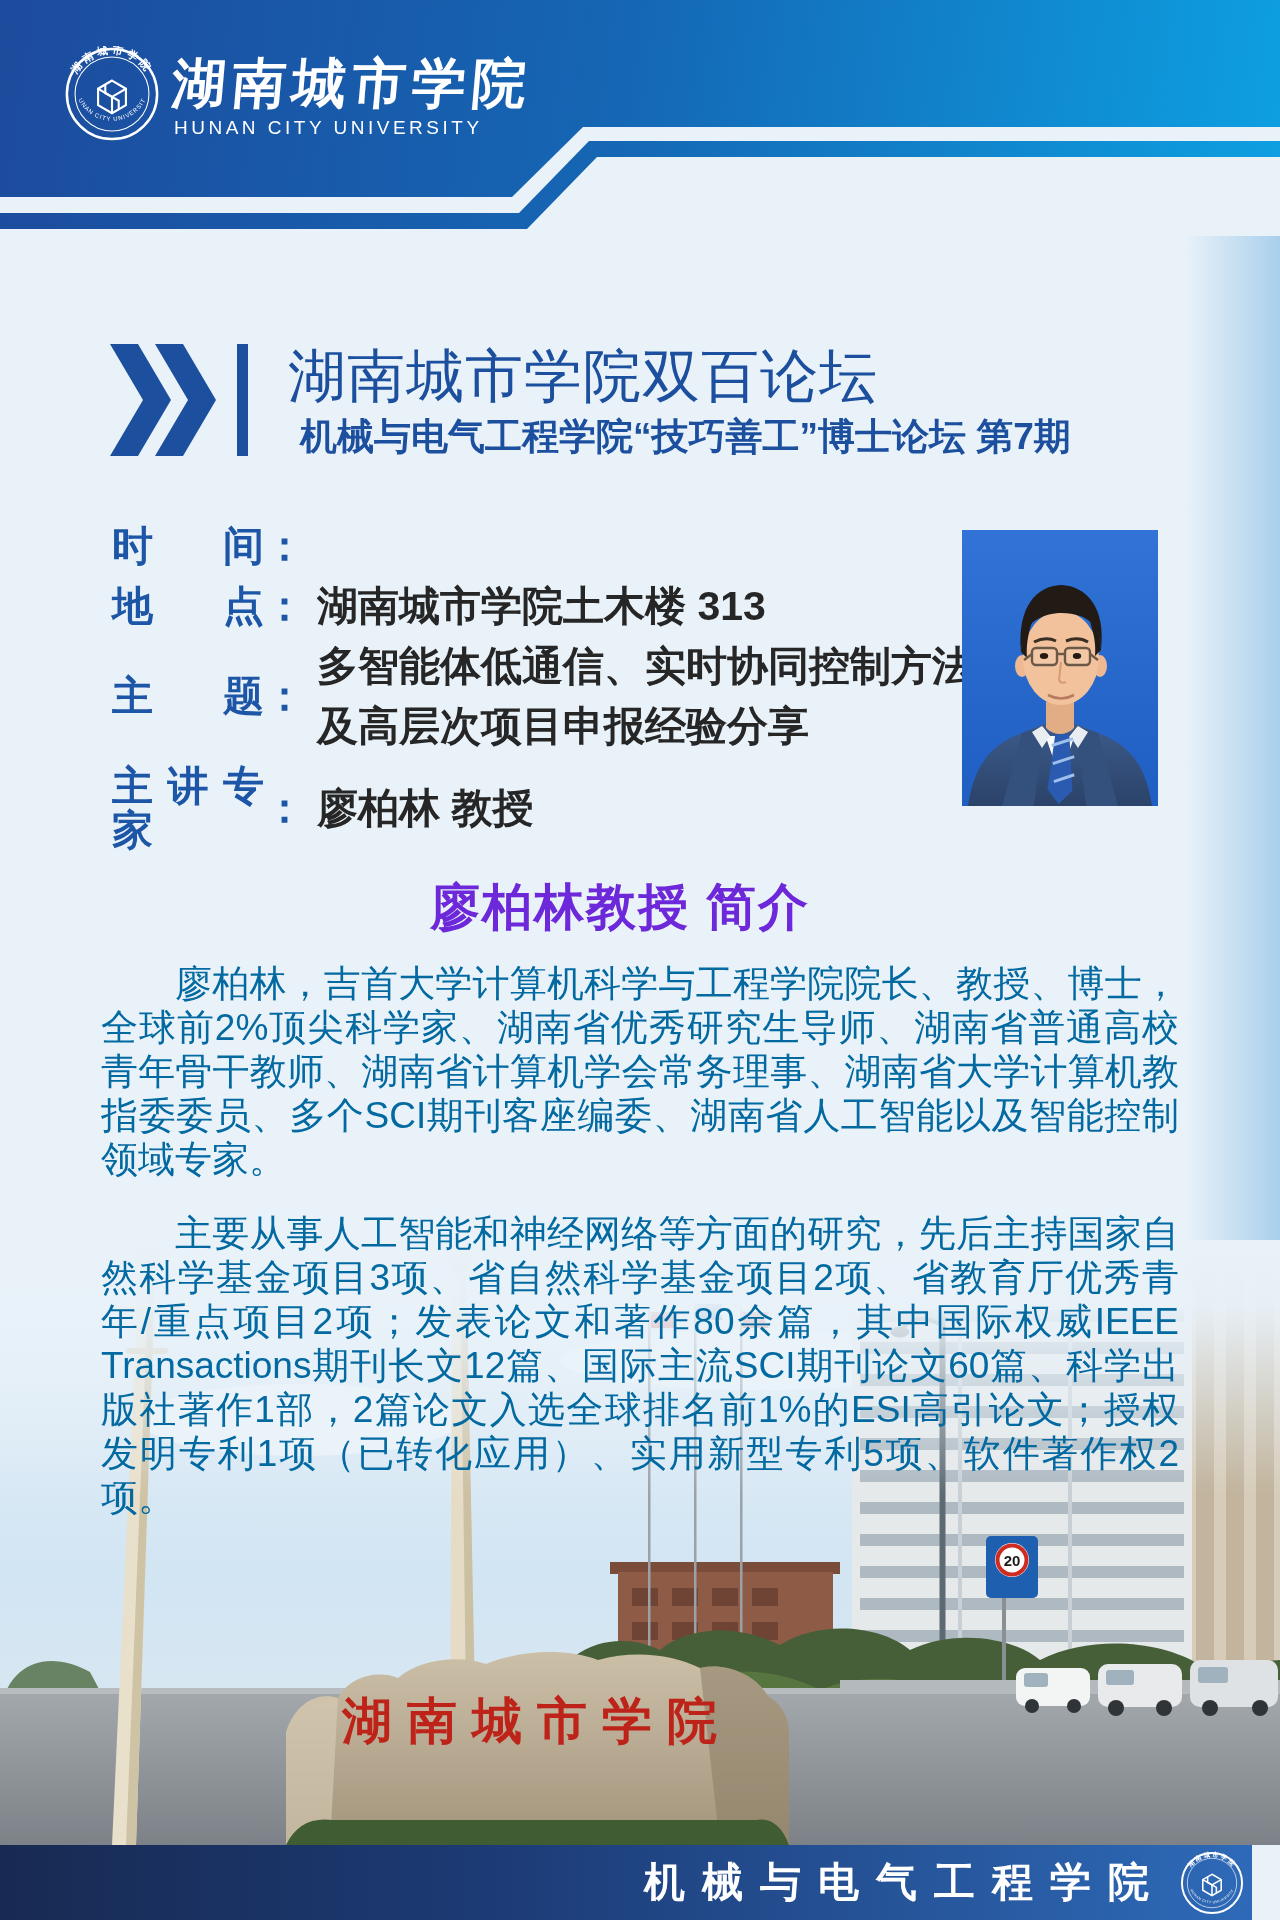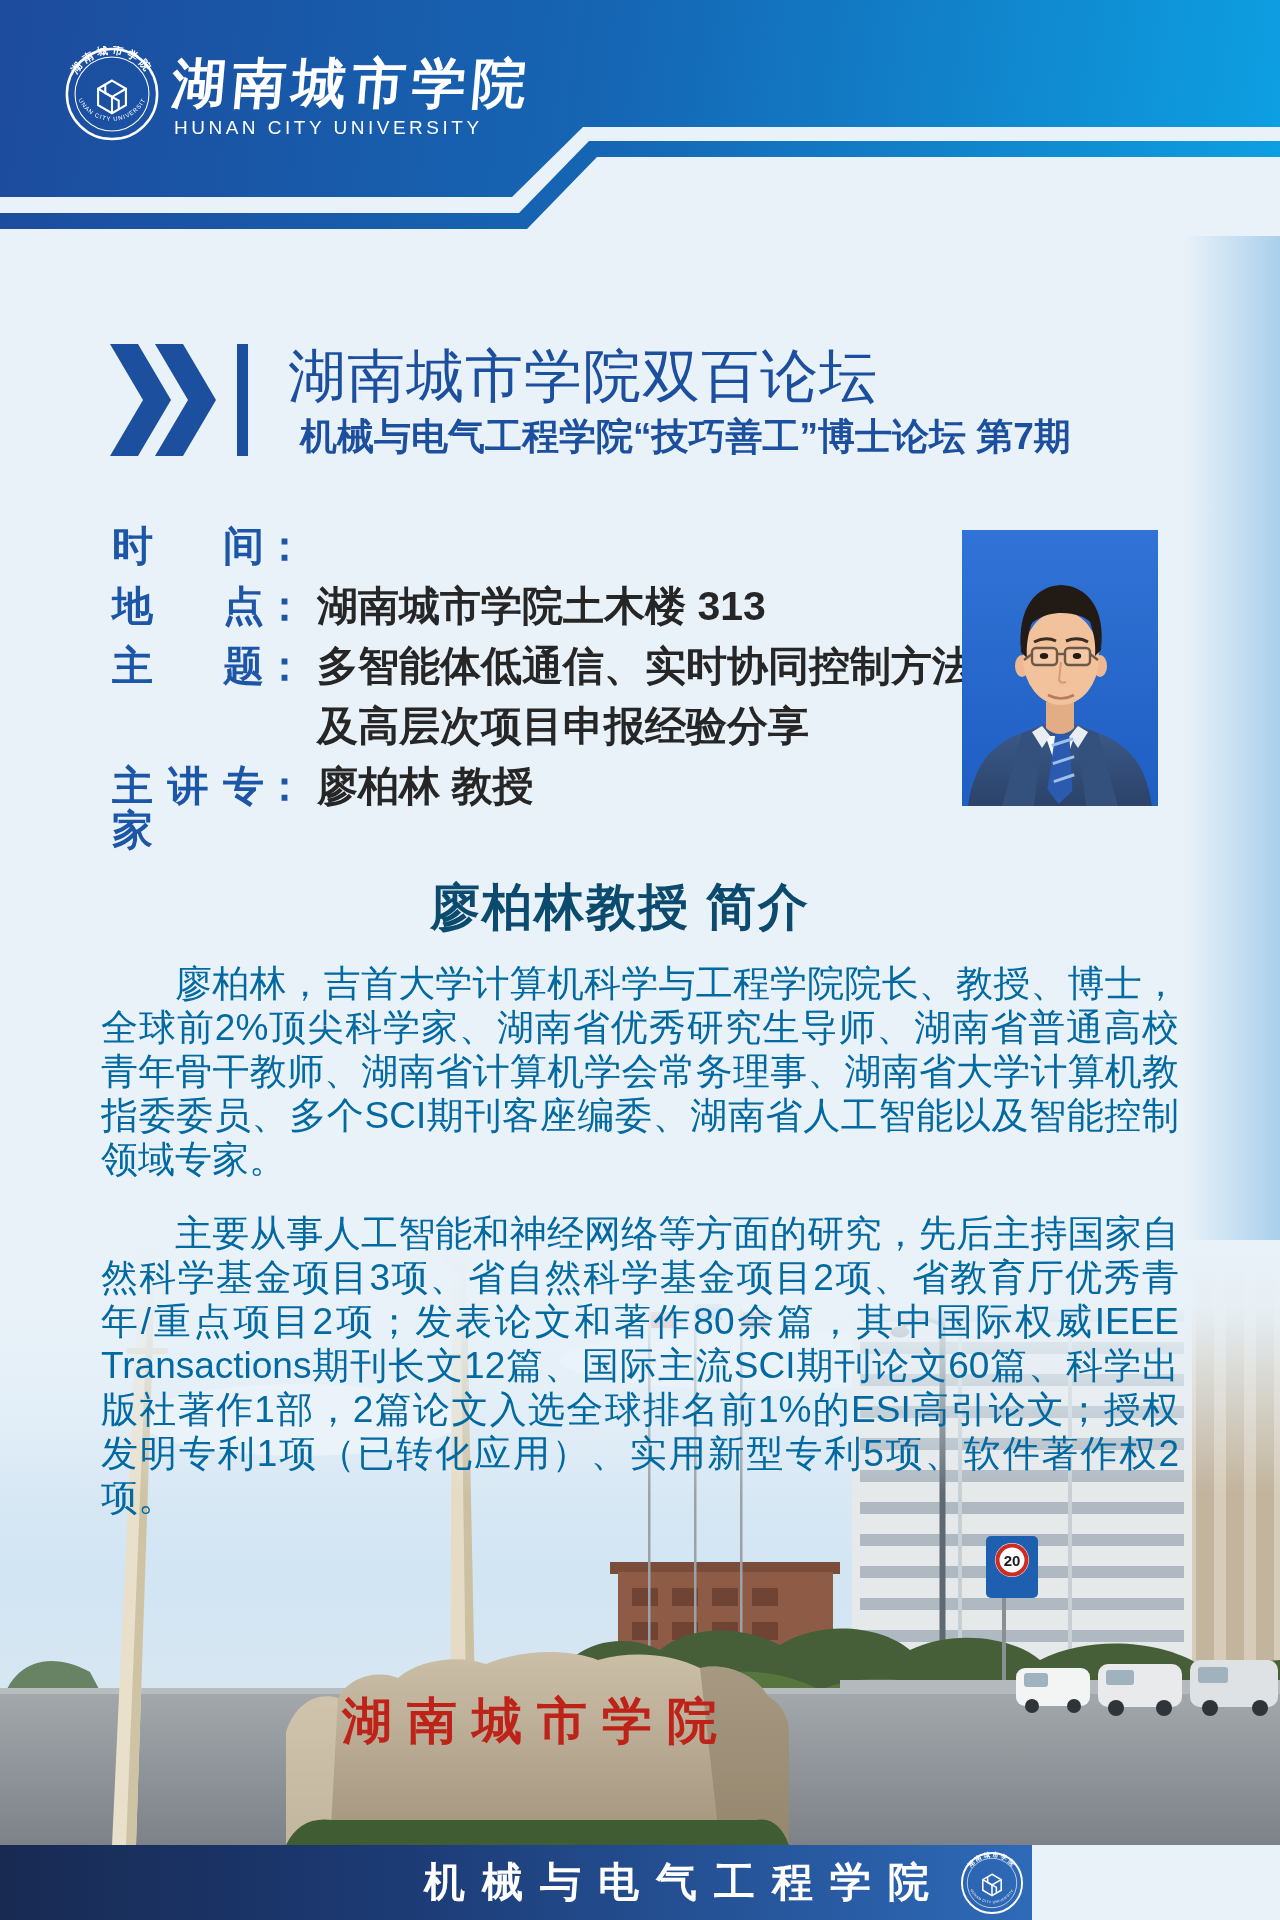--- a/index.html
+++ b/index.html
@@ -39,49 +39,49 @@
   .forum-title{
     position:absolute;left:288px;top:338px;z-index:5;color:#1c4f9e;
     font-size:58px;font-weight:400;letter-spacing:1px;white-space:nowrap;
   }
   .forum-subtitle{
     position:absolute;left:300px;top:412px;z-index:5;color:#1c4f9e;
     font-size:37px;font-weight:800;white-space:nowrap;
   }
   
   .info{position:absolute;left:112px;top:524px;z-index:5;}
-  .info-row{display:flex;align-items:flex-start;margin-bottom:16px;line-height:44px;}
+  .info-row{display:flex;align-items:center;margin-bottom:16px;line-height:44px;}
   .info-label{
     display:inline-block;width:152px;color:#1d56a6;font-size:41px;font-weight:800;
     text-align:justify;text-align-last:justify;
   }
   .info-colon{color:#1d56a6;font-size:41px;font-weight:800;}
   .info-value{color:#262626;font-size:41px;font-weight:800;margin-left:12px;white-space:nowrap;}
   .info-value .line2{margin-top:16px;}
   .speaker-photo{position:absolute;left:962px;top:530px;z-index:5;}
   
   .bio-heading{
     position:absolute;left:0;top:874px;width:1240px;text-align:center;z-index:5;
-    color:#0c4a6e;font-size:50px;font-weight:800;letter-spacing:2px;
+    color:#6d28d9;font-size:50px;font-weight:800;letter-spacing:2px;
   }
   .bio{position:absolute;left:101px;top:962px;width:1078px;z-index:5;}
   .bio p{
     margin:0;color:#0369a1;font-size:37px;line-height:44px;
     text-align:justify;text-indent:2em;
   }
   .bio p + p{margin-top:30px;}
   
   .campus{position:absolute;left:0;top:1240px;z-index:1;}
   .campus-fade{
     position:absolute;left:0;top:1240px;width:1280px;height:300px;z-index:2;
     background:linear-gradient(180deg,#e9f2f9 0%,rgba(233,242,249,.95) 22%,rgba(233,242,249,0) 85%);
   }
   
   .footer{
-    position:absolute;left:0;top:1845px;width:1032px;height:75px;z-index:10;
+    position:absolute;left:0;top:1845px;width:1252px;height:75px;z-index:10;
     background:linear-gradient(90deg,#182a52 0%,#1c3a74 38%,#2e6ab8 100%);
     display:flex;align-items:center;justify-content:flex-end;padding-right:8px;box-sizing:border-box;
   }
   .footer-text{
     color:#fff;font-size:41px;font-weight:800;letter-spacing:17px;margin-right:14px;white-space:nowrap;
   }
 </style>
 </head>
 <body>
 

